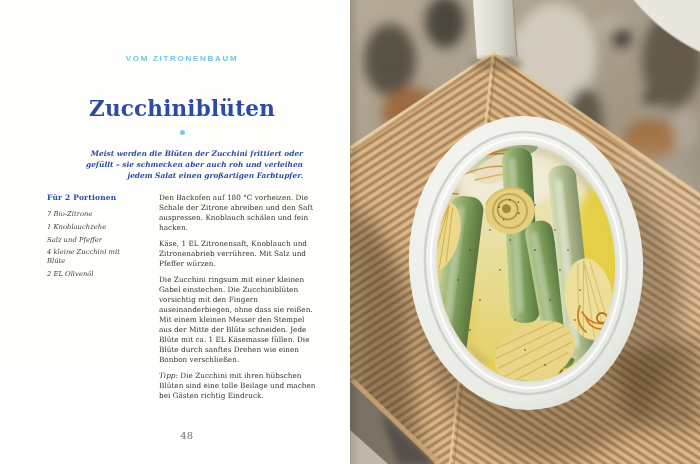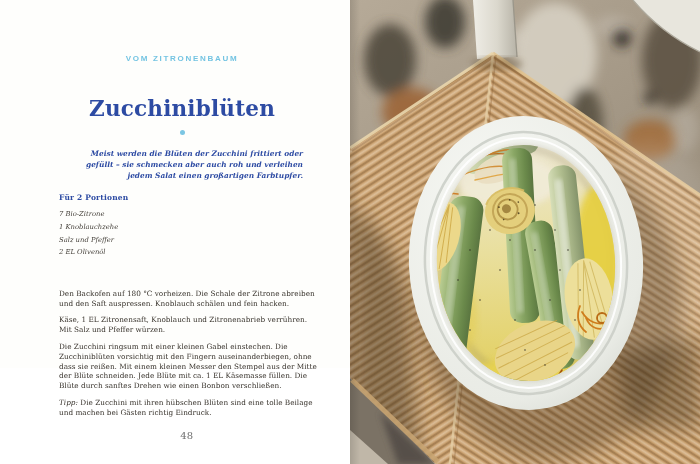--- a/index.html
+++ b/index.html
@@ -9,21 +9,21 @@
   .page-left{position:relative;width:350px;height:368px;background:#fefefc;
     font-family:"DejaVu Serif", serif;color:#37322b;flex:0 0 350px;}
   .head{position:absolute;left:16px;right:2px;top:54px;text-align:center;}
   .eyebrow{font-family:"Liberation Sans", sans-serif;font-size:8px;font-weight:700;
     letter-spacing:1.7px;color:#74c4e2;}
   .title{margin:17px 0 0;font-size:21.5px;line-height:19px;font-weight:700;
     color:#2d4ba3;letter-spacing:.2px;}
   .dot{width:5px;height:5px;border-radius:50%;background:#7cc6e3;margin:12px auto 0;}
   .intro{margin:13px auto 0;max-width:242px;font-style:italic;font-weight:700;
     font-size:7.4px;line-height:1.5;color:#2d4ba3;text-align:right;}
-  .cols{position:absolute;top:193px;left:59px;right:32px;display:flex;gap:8px;flex-direction:column;}
+  .cols{position:absolute;top:193px;left:47px;right:32px;display:flex;gap:24px;}
   .ing{flex:0 0 88px;}
   .ing h2{margin:0 0 8px;font-size:7.5px;font-weight:700;color:#2d4ba3;letter-spacing:.2px;}
   .ing ul{margin:0;padding:0;}
   .ing li{list-style:none;font-size:6.8px;font-style:italic;color:#45403a;
     line-height:1.35;margin-bottom:3.6px;}
   .steps{flex:1;font-size:7.3px;line-height:1.36;color:#37322b;}
   .steps p{margin:0 0 6.5px;}
   .steps .tip em{font-style:italic;}
   .pagenum{position:absolute;top:430px;left:163px;width:30px;text-align:right;
     font-size:10px;color:#6e6e6e;}
@@ -43,20 +43,21 @@
     <p class="intro">Meist werden die Blüten der Zucchini frittiert oder gefüllt – sie schmecken aber auch roh und verleihen jedem Salat einen großartigen Farbtupfer.</p>
   </div>
 
   <div class="cols">
     <aside class="ing">
       <h2>Für 2 Portionen</h2>
       <ul>
         <li>7 Bio-Zitrone</li>
         <li>1 Knoblauchzehe</li>
         <li>Salz und Pfeffer</li>
+        <li>4 kleine Zucchini mit Blüte</li>
         <li>2 EL Olivenöl</li>
       </ul>
     </aside>
     <div class="steps">
       <p>Den Backofen auf 180 °C vorheizen. Die Schale der Zitrone abreiben und den Saft auspressen. Knoblauch schälen und fein hacken.</p>
       <p>Käse, 1 EL Zitronensaft, Knoblauch und Zitronenabrieb verrühren. Mit Salz und Pfeffer würzen.</p>
       <p>Die Zucchini ringsum mit einer kleinen Gabel einstechen. Die Zucchiniblüten vorsichtig mit den Fingern auseinanderbiegen, ohne dass sie reißen. Mit einem kleinen Messer den Stempel aus der Mitte der Blüte schneiden. Jede Blüte mit ca. 1 EL Käsemasse füllen. Die Blüte durch sanftes Drehen wie einen Bonbon verschließen.</p>
       <p class="tip"><em>Tipp:</em> <span>Die Zucchini mit ihren hübschen Blüten sind eine tolle Beilage und machen bei Gästen richtig Eindruck.</span></p>
     </div>
   </div>

